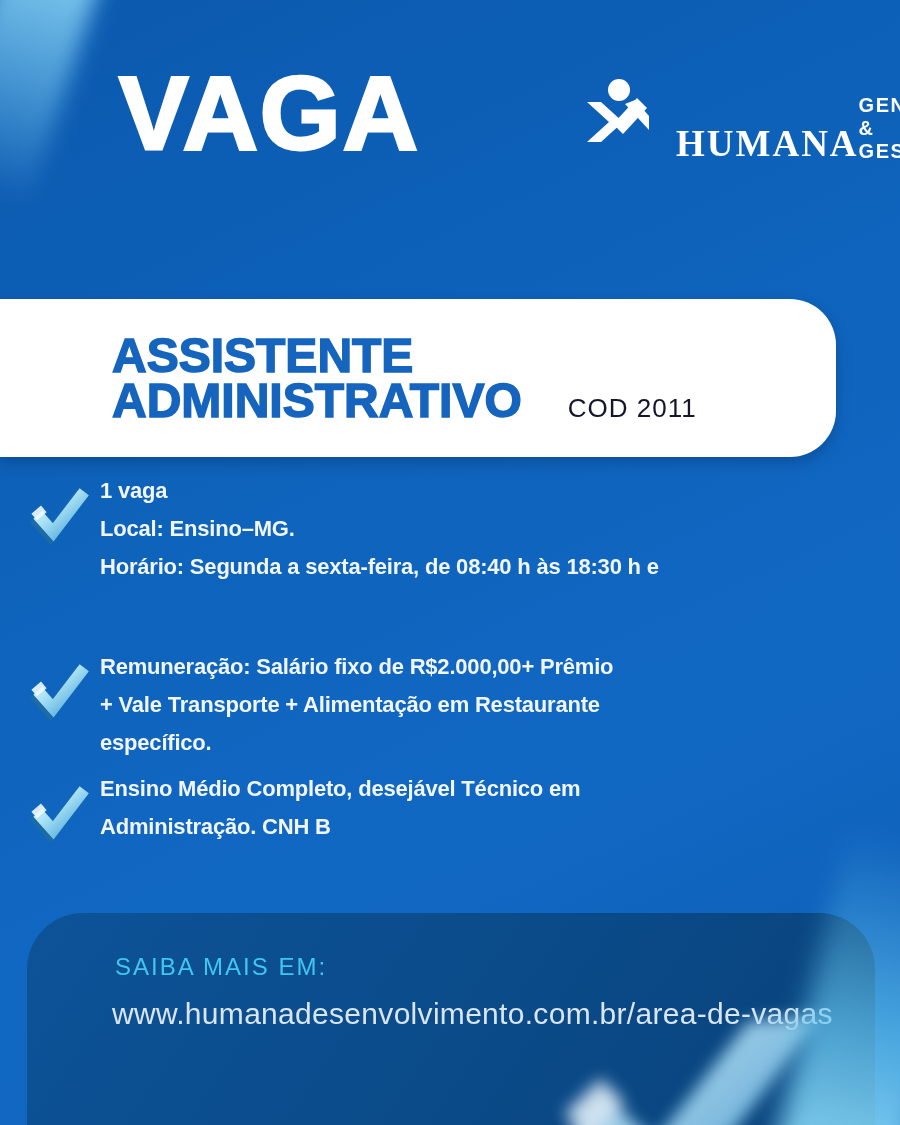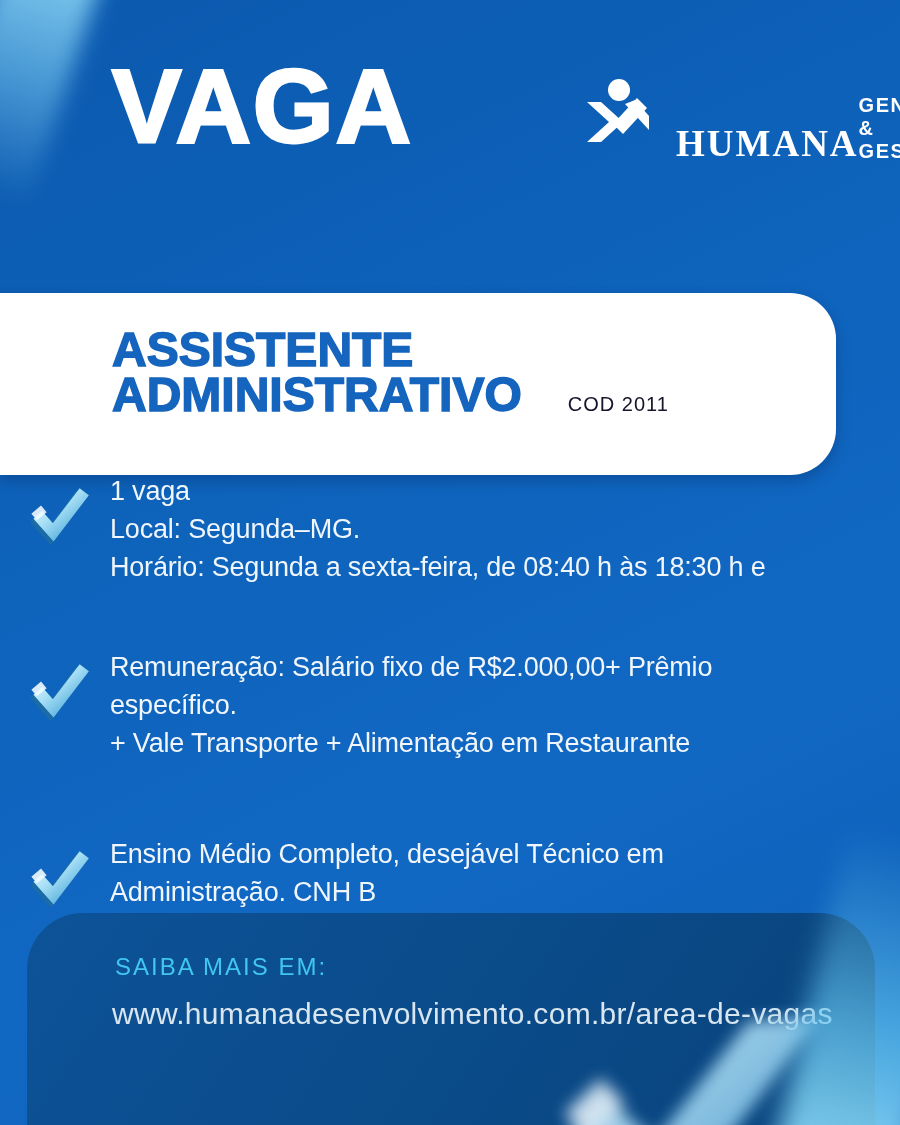--- a/index.html
+++ b/index.html
@@ -16,51 +16,51 @@
     filter:blur(11px);z-index:1;
   }
   .streak-br{
     position:absolute;right:-38px;top:835px;width:130px;height:360px;
     transform:rotate(13deg);
     background:linear-gradient(to bottom,rgba(90,190,235,0) 0%,rgba(100,198,240,.7) 55%,rgba(150,224,250,.95) 100%);
     filter:blur(13px);z-index:4;
   }
   
   .main-title{
-    position:absolute;left:112px;top:58px;margin:0;color:#ffffff;
+    position:absolute;left:112px;top:58px;margin:7px;color:#ffffff;
     font-size:104px;line-height:97px;font-weight:700;letter-spacing:2px;
     -webkit-text-stroke:3px #ffffff;z-index:2;
   }
   
   .logo{position:absolute;left:585px;top:78px;display:flex;align-items:flex-start;z-index:2;}
   .logo-text{display:flex;flex-direction:row;align-items:flex-end;margin-left:17px;margin-top:14px;}
   .logo-name{
     font-family:"Liberation Serif","DejaVu Serif",serif;font-weight:700;
     font-size:37px;letter-spacing:2px;color:#ffffff;line-height:38px;
   }
   .logo-tagline{font-size:20px;font-weight:700;letter-spacing:1.5px;color:#ffffff;margin-top:2px;}
   
   .job-panel{
-    position:absolute;left:0;top:293px;width:836px;height:182px;background:#ffffff;
+    position:absolute;left:0;top:299px;width:836px;height:158px;background:#ffffff;
     border-radius:0 46px 46px 0;box-shadow:0 6px 14px rgba(0,30,80,.28);z-index:2;
   }
   .job-title{
     position:absolute;left:112px;top:34px;margin:0;color:#1564be;
     font-size:48px;line-height:45px;font-weight:700;-webkit-text-stroke:1.5px #1564be;
   }
   .job-line2{display:flex;align-items:baseline;gap:28px;}
   .job-code{
-    font-size:20px;font-weight:400;letter-spacing:1px;color:#15152b;
+    font-size:26px;font-weight:400;letter-spacing:1px;color:#15152b;
     -webkit-text-stroke:0;margin-left:18px;
   }
   
   .row{position:absolute;left:30px;display:flex;align-items:flex-start;z-index:2;}
-  .row-1{top:472px;} .row-2{top:648px;} .row-3{top:835px;}
+  .row-1{top:472px;} .row-2{top:648px;} .row-3{top:770px;}
   .check{flex:none;margin-top:10px;}
-  .row-text{margin-left:18px;color:#f0f6fb;font-size:27px;line-height:38px;font-weight:400;letter-spacing:-.2px;}
+  .row-text{margin-left:8px;color:#f0f6fb;font-size:22px;line-height:38px;font-weight:700;letter-spacing:-.2px;}
   
   .footer{
     position:absolute;left:27px;top:913px;width:848px;height:280px;
     border-radius:56px;overflow:hidden;z-index:3;
     background:linear-gradient(125deg,#0d5398 0%,#0a4a88 55%,#09427a 100%);
   }
   .footer-label{
     position:absolute;left:88px;top:40px;color:#41c6ee;
     font-size:24px;font-weight:500;letter-spacing:2px;
   }
@@ -126,37 +126,37 @@
   <div class="row row-1">
     <span class="check">
       <svg width="62" height="62" viewBox="0 0 64 64">
         <path d="M8 34 L24 52 L56 10" fill="none" stroke="#1b6ca6" stroke-width="13" transform="translate(-3,3)"></path>
         <path d="M8 34 L24 52 L56 10" fill="none" stroke="url(#ckgrad)" stroke-width="12"></path>
         <rect x="3" y="27" width="13" height="9" fill="#eef9ff" opacity=".9" transform="rotate(-40 10 32)"></rect>
       </svg>
     </span>
     <div class="row-text">
       <div>1 vaga</div>
-      <div>Local: Segunda–MG.</div>
+      <div>Local: Ensino–MG.</div>
       <div>Horário: Segunda a sexta-feira, de 08:40 h às 18:30 h e</div>
     </div>
   </div>
 
   <div class="row row-2">
     <span class="check">
       <svg width="62" height="62" viewBox="0 0 64 64">
         <path d="M8 34 L24 52 L56 10" fill="none" stroke="#1b6ca6" stroke-width="13" transform="translate(-3,3)"></path>
         <path d="M8 34 L24 52 L56 10" fill="none" stroke="url(#ckgrad)" stroke-width="12"></path>
         <rect x="3" y="27" width="13" height="9" fill="#eef9ff" opacity=".9" transform="rotate(-40 10 32)"></rect>
       </svg>
     </span>
     <div class="row-text">
       <div>Remuneração: Salário fixo de R$2.000,00+ Prêmio</div>
+      <div>+ Vale Transporte + Alimentação em Restaurante</div>
       <div>específico.</div>
-      <div>+ Vale Transporte + Alimentação em Restaurante</div>
     </div>
   </div>
 
   <div class="row row-3">
     <span class="check">
       <svg width="62" height="62" viewBox="0 0 64 64">
         <path d="M8 34 L24 52 L56 10" fill="none" stroke="#1b6ca6" stroke-width="13" transform="translate(-3,3)"></path>
         <path d="M8 34 L24 52 L56 10" fill="none" stroke="url(#ckgrad)" stroke-width="12"></path>
         <rect x="3" y="27" width="13" height="9" fill="#eef9ff" opacity=".9" transform="rotate(-40 10 32)"></rect>
       </svg>

